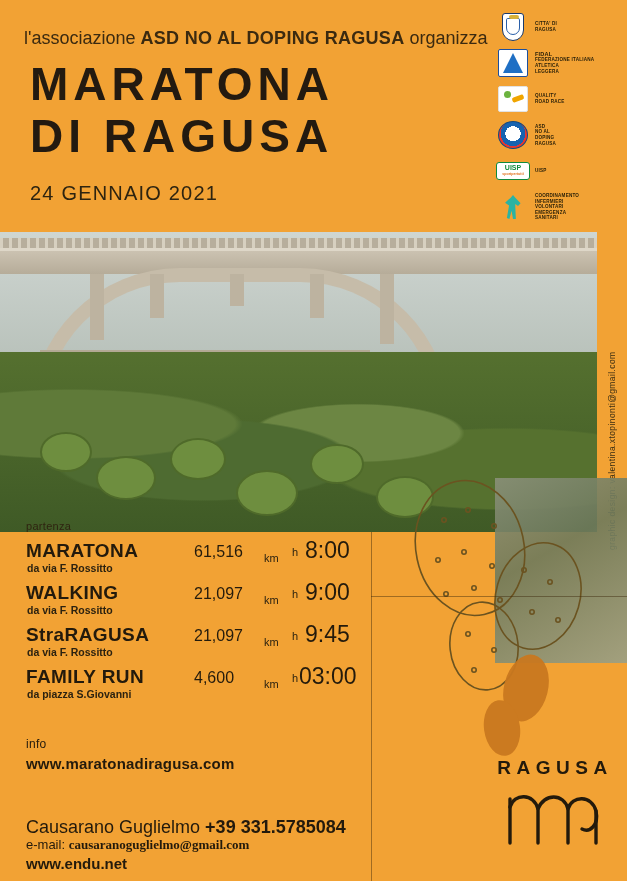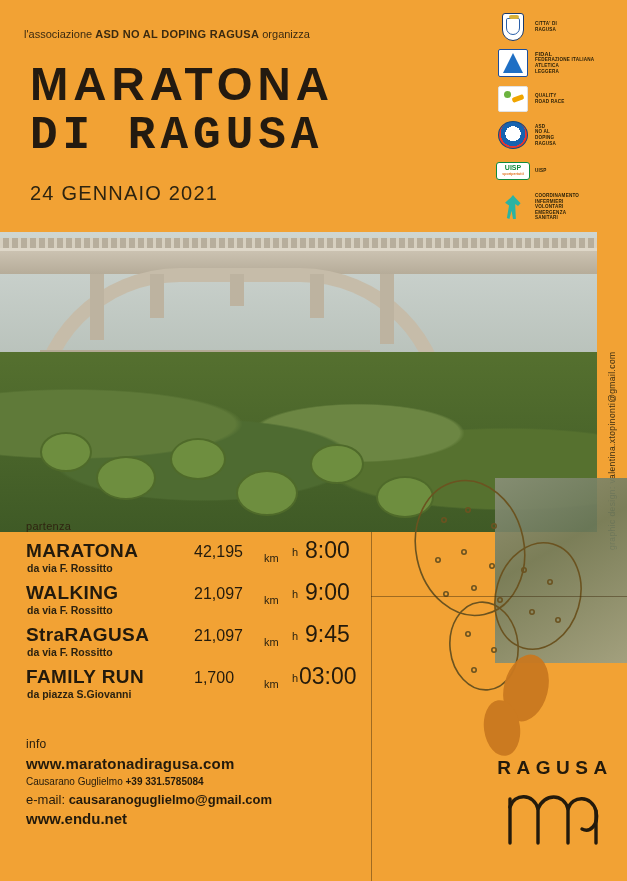--- a/index.html
+++ b/index.html
@@ -17,37 +17,37 @@
 
   
   .header {
     position: absolute;
     left: 0; top: 0;
     width: 490px; height: 232px;
   }
   .assoc-line {
     position: absolute;
     left: 24px; top: 28px;
-    font-size: 11px;
+    font-size: 18px;
     color: #3b2a10;
     white-space: nowrap;
   }
   .assoc-line .light { font-weight: normal; }
   .assoc-line .bold { font-weight: bold; letter-spacing: 0.3px; }
 
   .title {
     position: absolute;
     left: 30px; top: 58px;
     font-size: 46px;
     font-weight: bold;
     letter-spacing: 5px;
     line-height: 52px;
     color: #231a10;
   }
-  .title .l2 { display: block; font-family: Liberation Mono, monospace; }
+  .title .l2 { display: block; }
 
   .date {
     position: absolute;
     left: 30px; top: 182px;
     font-size: 20px;
     font-weight: normal;
     letter-spacing: 1.2px;
     color: #2e2410;
   }
 
@@ -342,29 +342,30 @@
     margin-bottom: 3px;
     letter-spacing: .3px;
   }
   .info-site {
     font-size: 15px;
     font-weight: bold;
     letter-spacing: .2px;
     line-height: 19px;
   }
   .info-line {
-    font-size: 10px;
+    font-size: 18px;
     line-height: 18px;
+    margin-top: 45px;
   }
   .info-line b { font-weight: bold; }
   .info-mail {
     font-size: 13px;
     line-height: 18px;
   }
-  .info-mail b { font-weight: bold; }
+  .info-mail b { font-weight: bold; font-family: Liberation Serif, serif; }
   .iscrizioni-label {
     font-size: 12px;
     margin-top: 6px;
   }
   .info-endu {
     font-size: 15px;
     font-weight: bold;
     line-height: 19px;
   }
   .info-sicilia {
@@ -537,21 +538,21 @@
 
   <div class="vline"></div>
   <div class="hline"></div>
 
   <div class="races">
     <div class="partenza">partenza</div>
 
     <div class="race">
       <div class="race-name">MARATONA</div>
       <div class="race-from">da via F. Rossitto</div>
-      <div class="race-dist">42,195</div>
+      <div class="race-dist">61,516</div>
       <div class="race-km">km</div>
       <div class="race-h">h</div>
       <div class="race-time">8:00</div>
     </div>
 
     <div class="race">
       <div class="race-name">WALKING</div>
       <div class="race-from">da via F. Rossitto</div>
       <div class="race-dist">21,097</div>
       <div class="race-km">km</div>
@@ -564,21 +565,21 @@
       <div class="race-from">da via F. Rossitto</div>
       <div class="race-dist">21,097</div>
       <div class="race-km">km</div>
       <div class="race-h">h</div>
       <div class="race-time">9:45</div>
     </div>
 
     <div class="race">
       <div class="race-name">FAMILY RUN</div>
       <div class="race-from">da piazza S.Giovanni</div>
-      <div class="race-dist">1,700</div>
+      <div class="race-dist">4,600</div>
       <div class="race-km">km</div>
       <div class="race-h">h</div>
       <div class="race-time" style="left:273px;">03:00</div>
     </div>
   </div>
 
   <div class="info">
     <div class="info-label">info</div>
     <div class="info-site">www.maratonadiragusa.com</div>
     <div class="info-line">

